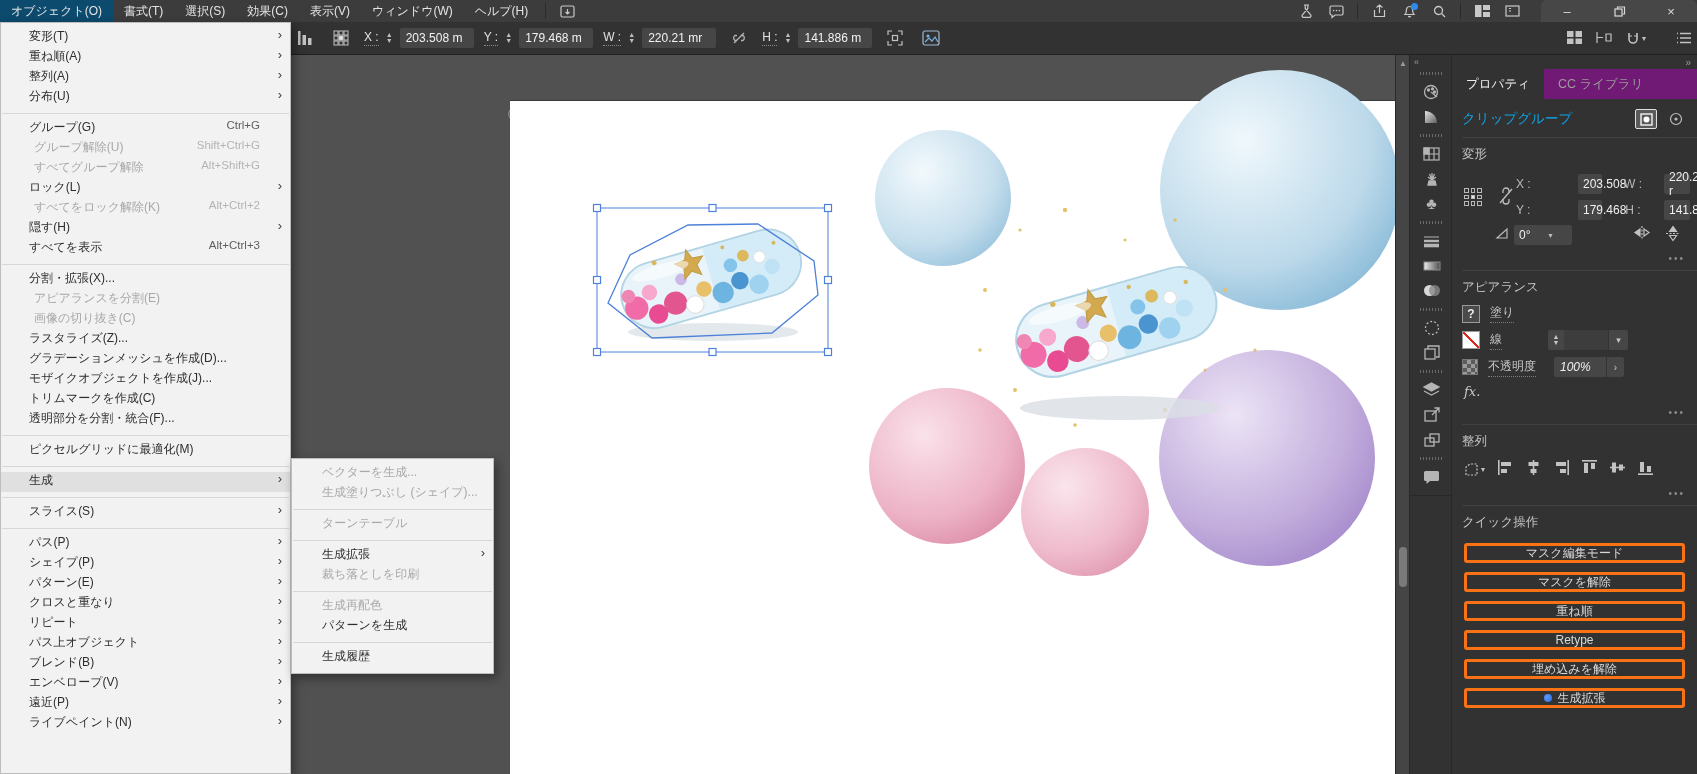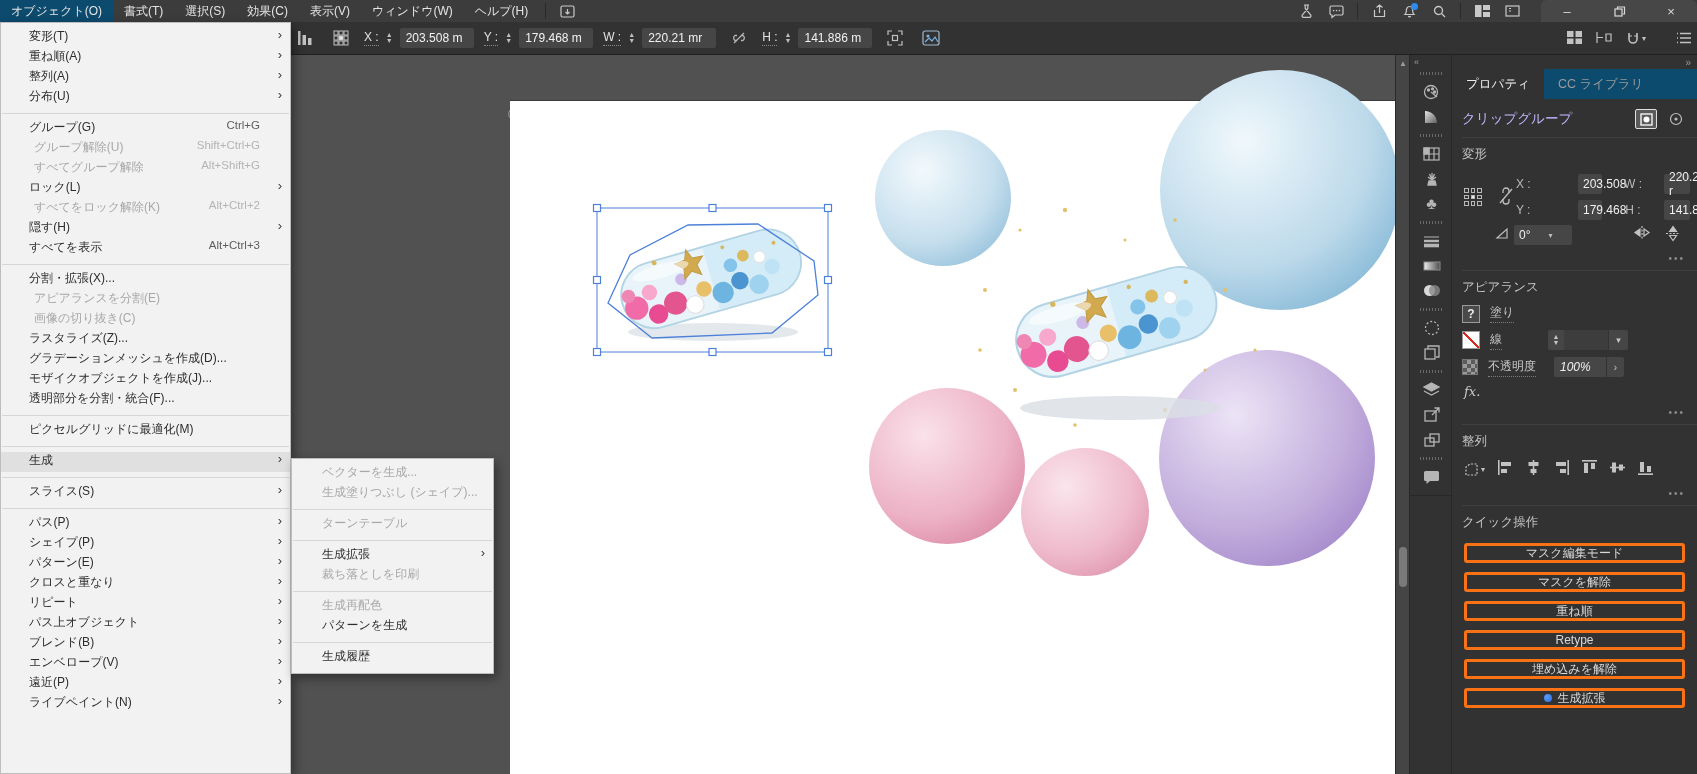--- a/index.html
+++ b/index.html
@@ -52,25 +52,25 @@
     border-left:1px solid #282828; border-right:1px solid #282828; z-index:10; }
   .grip { width:22px; height:3px; margin:5px auto 4px auto;
     background:repeating-linear-gradient(90deg,#6a6a6a 0 1px,transparent 1px 3px); }
   .dock-ico { width:43px; height:25px; display:flex; align-items:center; justify-content:center; color:#b5b5b5; }
   .dock-ico svg { display:block; }
   #dock-end { border-top:1px solid #282828; margin-top:6px; }
 
   
   #panel { position:absolute; left:1452px; top:55px; right:0; bottom:0; background:#323232; z-index:10; font-size:12px; }
   #panel-collapse { position:absolute; top:2px; right:6px; color:#9a9a9a; font-size:10px; }
-  #ptabs { display:flex; margin-top:14px; background:#0c4a6e; height:30px; align-items:stretch; }
+  #ptabs { display:flex; margin-top:14px; background:#701a75; height:30px; align-items:stretch; }
   .ptab { display:flex; align-items:center; padding:0 14px; font-size:12.5px; color:#9b9b9b; }
   .ptab.active { background:#323232; color:#ededed; }
   #pheader { display:flex; align-items:center; padding:10px 10px 8px 10px; }
-  #pheader .title { flex:1; font-size:13.5px; color:#c4b5fd; }
+  #pheader .title { flex:1; font-size:13.5px; color:#0ea5e9; }
   .hbtn { width:22px; height:20px; display:flex; align-items:center; justify-content:center; color:#cfcfcf; }
   .hbtn.on { background:#5a5a5a; border:1px solid #e0e0e0; border-radius:2px; color:#ffffff; }
   .pdivider { height:1px; background:#404040; margin:0 0 0 10px; }
   .psection { padding:8px 10px 4px 10px; }
   .ptitle { color:#c4c4c4; font-size:12.5px; margin-bottom:8px; }
   .dots { text-align:right; color:#8d8d8d; letter-spacing:2px; font-size:10px; padding:2px 12px 6px 0; }
 
   
   #tf-grid { display:grid; grid-template-columns:34px 20px 62px 24px 62px 26px; grid-auto-rows:26px; align-items:center; }
   .flabel { color:#b9b9b9; font-size:12px; }
@@ -806,20 +806,25 @@
         <span class="lbl">グラデーションメッシュを作成(D)...</span>
         <span class="sc"></span>
         <span class="arr"></span>
       </div>
     <div class="mi">
         <span class="lbl">モザイクオブジェクトを作成(J)...</span>
         <span class="sc"></span>
         <span class="arr"></span>
       </div>
     <div class="mi">
+        <span class="lbl">トリムマークを作成(C)</span>
+        <span class="sc"></span>
+        <span class="arr"></span>
+      </div>
+    <div class="mi">
         <span class="lbl">透明部分を分割・統合(F)...</span>
         <span class="sc"></span>
         <span class="arr"></span>
       </div>
     <div class="msep"></div>
     <div class="mi">
         <span class="lbl">ピクセルグリッドに最適化(M)</span>
         <span class="sc"></span>
         <span class="arr"></span>
       </div>

